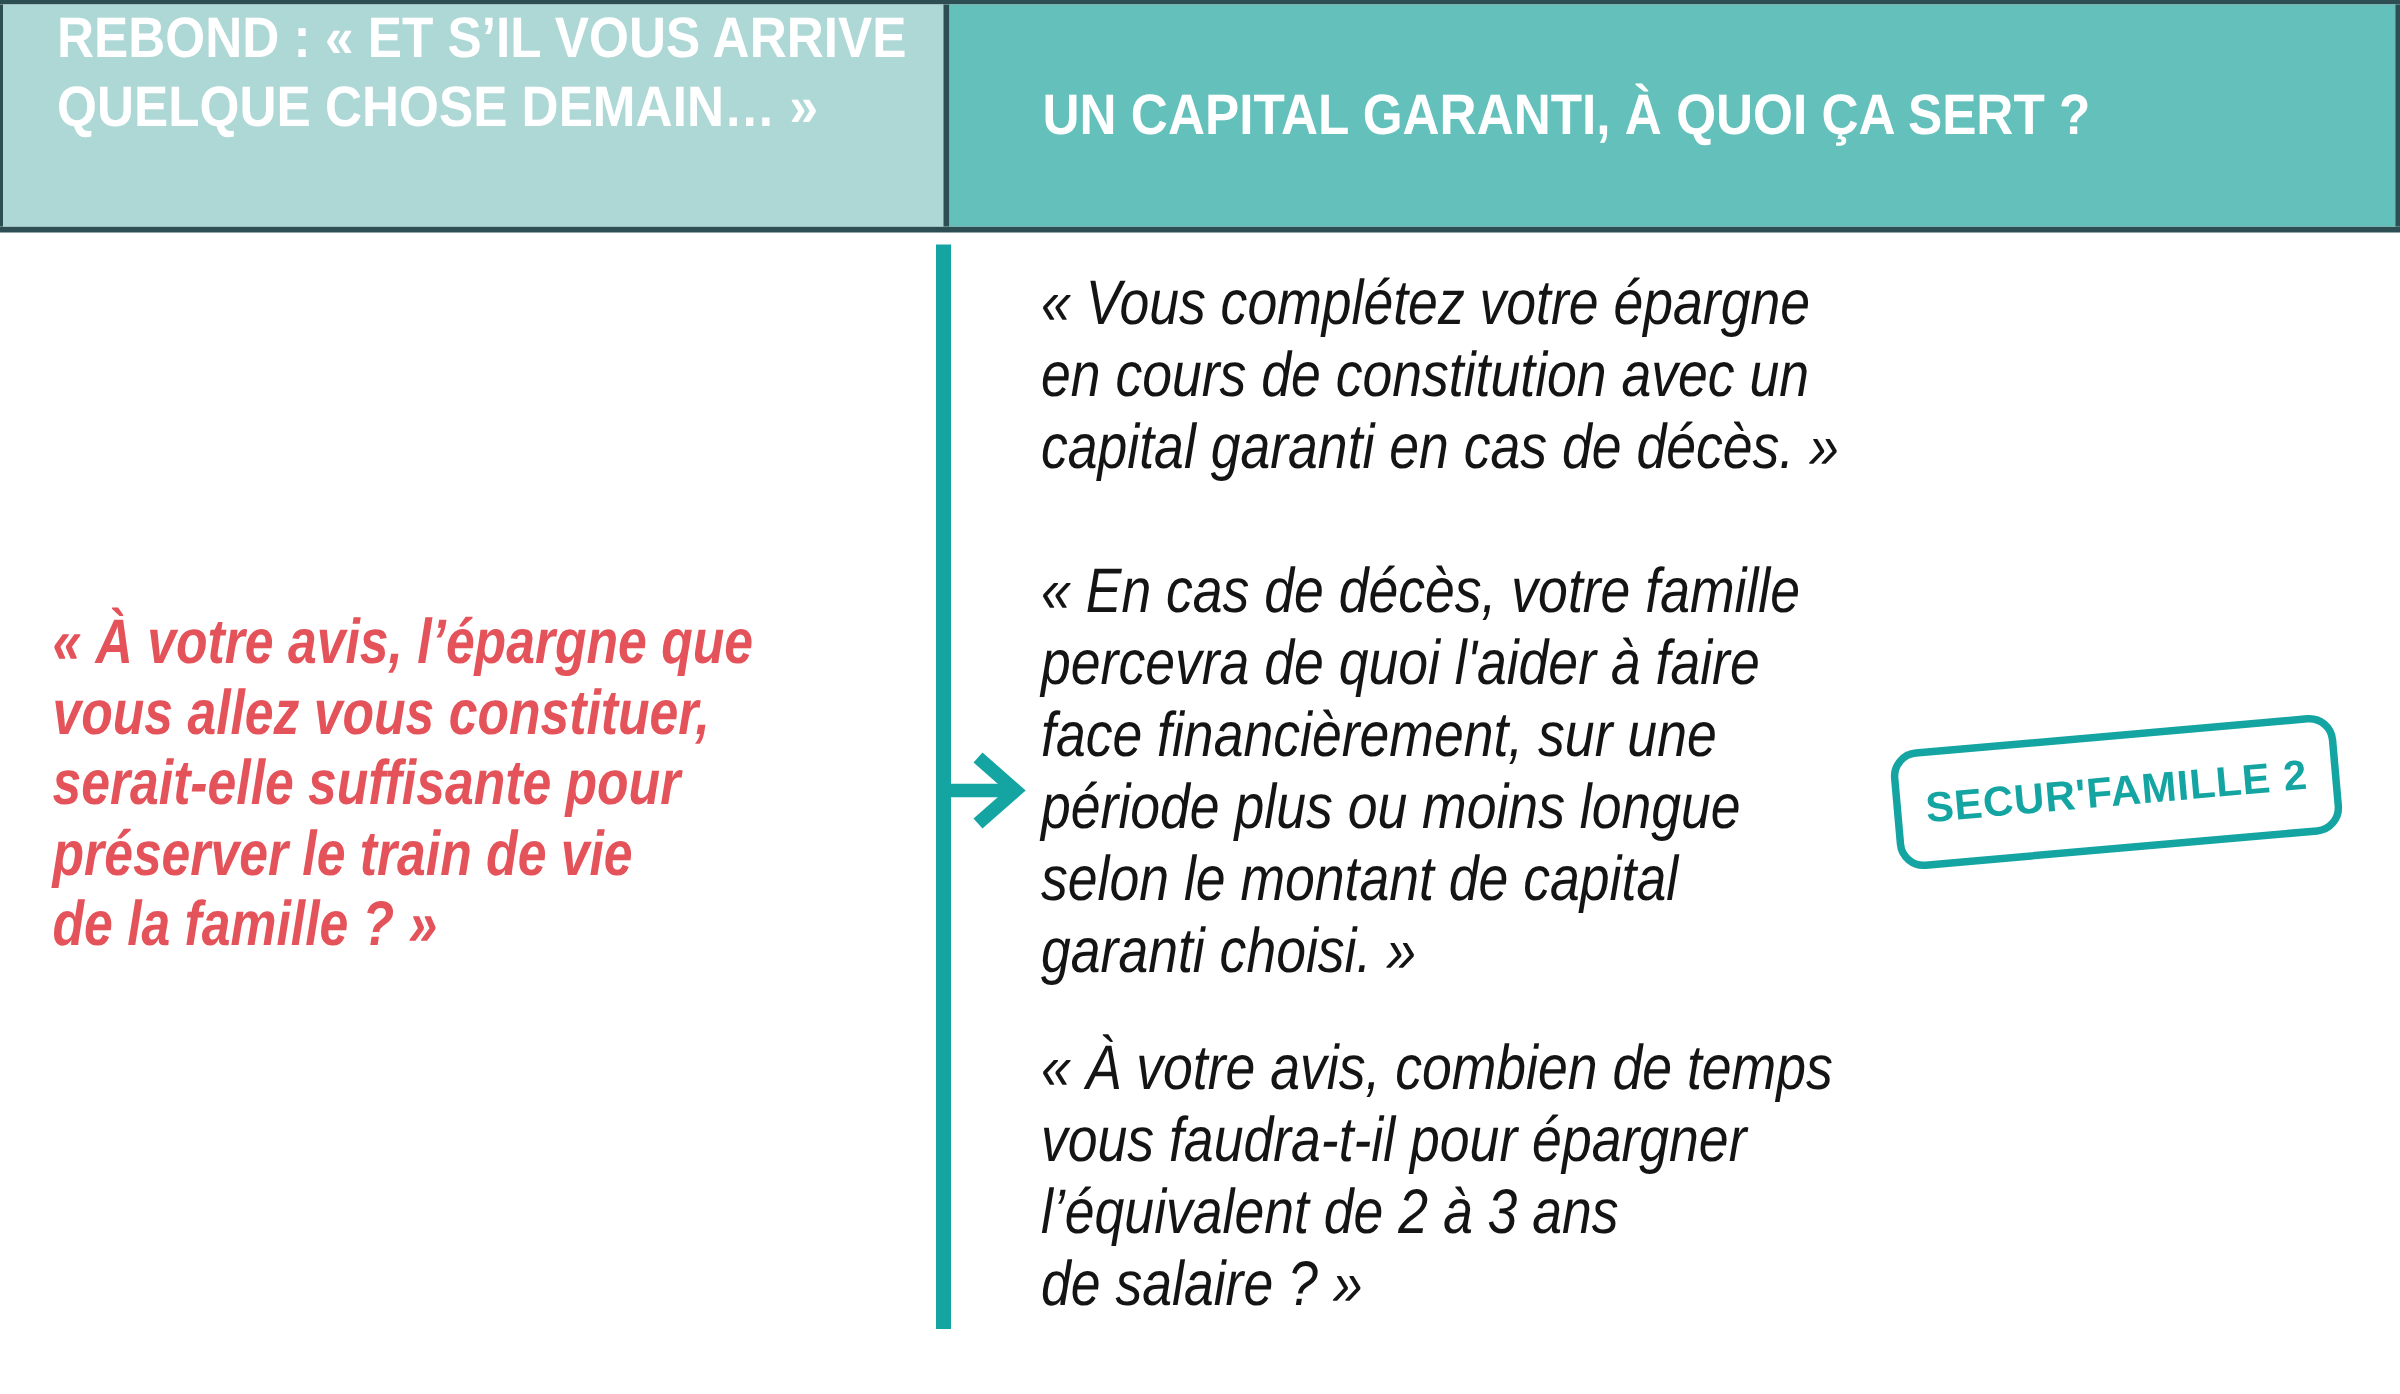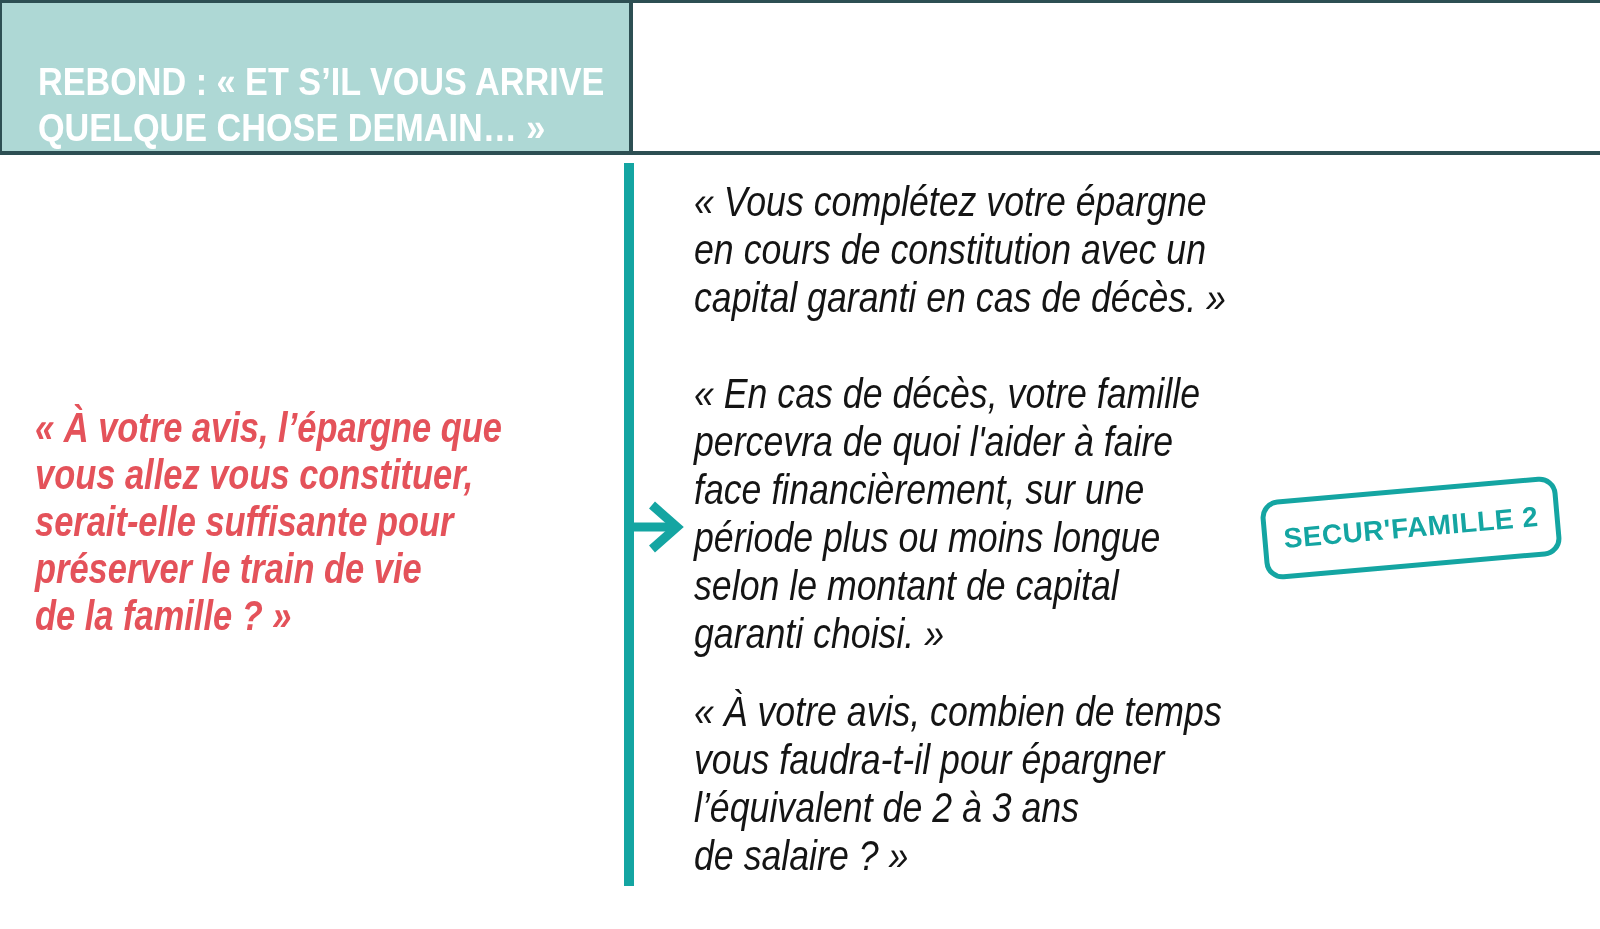--- a/index.html
+++ b/index.html
@@ -25,21 +25,21 @@
     width:1600px;height:155px;
     display:flex;
     border-top:3px solid var(--border-dark);
     border-bottom:4px solid var(--border-dark);
   }
   .header-cell-left{
     width:633px;height:100%;
     background:var(--teal-light);
     border-left:2px solid var(--border-dark);
     border-right:4px solid var(--border-dark);
-    display:flex;align-items:flex-end;
+    display:flex;align-items:flex-start;
   }
   .header-cell-right{
     flex:1;height:100%;
     background:var(--teal-mid);
     border-right:3px solid var(--border-dark);
     display:flex;align-items:center;
   }
   .header-title{
     font-size:38px;
     font-weight:bold;
@@ -117,20 +117,23 @@
   }
 </style>
 </head>
 <body>
 
 <div class="header-row">
   <div class="header-cell-left">
     <div class="header-title">REBOND : « ET S’IL VOUS ARRIVE
 QUELQUE CHOSE DEMAIN… »</div>
   </div>
+  <div class="header-cell-right">
+    <div class="header-title">UN CAPITAL GARANTI, À QUOI ÇA SERT ?</div>
+  </div>
 </div>
 
 <div class="question">« À votre avis, l’épargne que
 vous allez vous constituer,
 serait-elle suffisante pour
 préserver le train de vie
 de la famille ? »</div>
 
 <div class="divider-line"></div>
 

